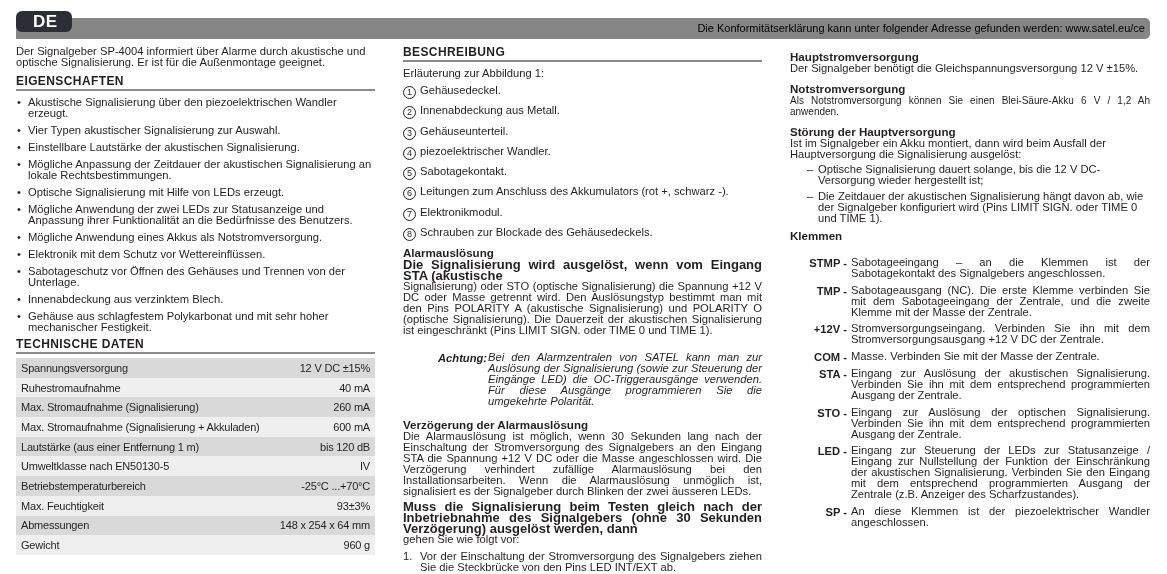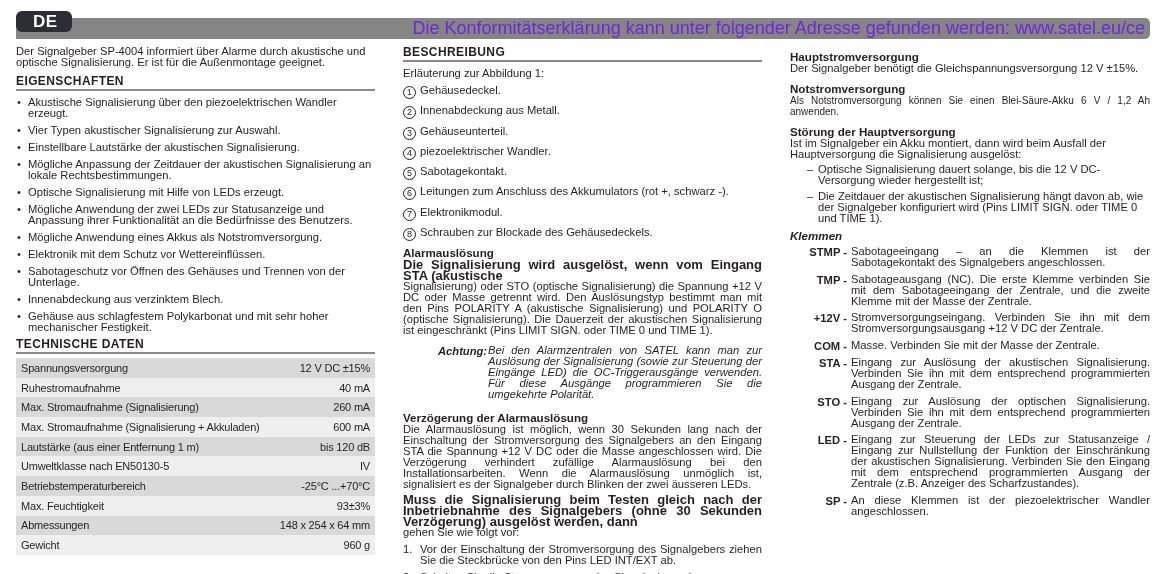--- a/index.html
+++ b/index.html
@@ -4,21 +4,21 @@
 <style>
   html, body { margin:0; padding:0; background:#fff; }
   body { width:1167px; height:574px; overflow:hidden; position:relative;
          font-family:"Liberation Sans", sans-serif; color:#231f20; font-size:11.2px; }
   .topbar { position:absolute; left:16px; top:18px; width:1134px; height:21px;
             background:#858585; border-radius:0 5px 5px 0; }
   .lang { position:absolute; left:16px; top:11px; width:56px; height:21px; background:#2b2e35;
           border-radius:6px; color:#fff; font-weight:bold; font-size:17px; line-height:21px;
           padding-left:17px; box-sizing:border-box; letter-spacing:0.5px; }
   .conformity { position:absolute; right:22px; top:18px; height:35px; line-height:21px;
-                color:#6d28d9; font-size:18px; }
+                color:#000000; font-size:11px; }
   .col { position:absolute; top:46px; }
   .c1 { left:16px; width:359px; }
   .c2 { left:403px; width:359px; }
   .c3 { left:790px; width:360px; }
   p { margin:0; line-height:11px; }
   .sec-h { font-weight:bold; font-size:12px; letter-spacing:0.4px; border-bottom:2px solid #8a8a8a;
            padding-bottom:1px; margin-bottom:6px; line-height:13px; }
   .bul { list-style:none; margin:0; padding:0; }
   .bul li { position:relative; padding-left:12px; line-height:10.8px; margin-bottom:6.3px; }
   .bul li::before { content:"•"; position:absolute; left:1px; top:0; }
@@ -27,21 +27,21 @@
   table.spec tr:nth-child(odd) td { background:#d9d9d9; }
   table.spec tr:nth-child(even) td { background:#efefef; }
   table.spec td.v { text-align:right; }
   .num-list { margin:0; padding:0; list-style:none; }
   .num-list li { line-height:11px; margin-bottom:6.3px; }
   .circ { display:inline-block; width:11px; height:11px; border:1px solid #231f20; border-radius:50%;
           font-size:9px; line-height:11px; text-align:center; margin-right:4px; vertical-align:-1px; }
   .sub-h { font-weight:bold; font-size:11.6px; line-height:12px; margin-top:2px; }
   .just { text-align:justify; }
   .bold-lead { font-weight:bold; font-size:13px; }
-  .note { display:flex; margin:9px 0 0 35px; }
+  .note { display:flex; margin:16px 0 0 35px; }
   .note-lbl { font-weight:bold; font-style:italic; width:50px; flex:none; }
   .note-txt { font-style:italic; text-align:justify; line-height:11px; }
   .steps { list-style:none; margin:6px 0 0 0; padding:0; }
   .steps li { display:flex; line-height:11px; margin-bottom:6px; }
   .steps .n { width:17px; flex:none; }
   .dash { list-style:none; margin:4px 0 0 17px; padding:0; }
   .dash li { display:flex; line-height:11px; margin-bottom:5px; }
   .dash .d { width:11px; flex:none; }
   .term { display:flex; margin-bottom:5.5px; }
   .term .k { width:57px; flex:none; text-align:right; font-weight:bold; padding-right:4px; white-space:nowrap; }
@@ -163,21 +163,21 @@
   <ul class="dash" id="dash-list">
       <li>
         <span class="d">–</span>
         <span>Optische Signalisierung dauert solange, bis die 12 V DC-Versorgung wieder hergestellt ist;</span>
       </li>
       <li>
         <span class="d">–</span>
         <span>Die Zeitdauer der akustischen Signalisierung hängt davon ab, wie der Signalgeber konfiguriert wird (Pins LIMIT SIGN. oder TIME 0 und TIME 1).</span>
       </li>
     </ul>
-  <div class="sub-h" style="margin-top:6px;margin-bottom:4px;font-style:italic;">Klemmen</div>
+  <div class="sub-h" style="margin-top:6px;margin-bottom:15px;">Klemmen</div>
   <div id="terms">
       <div class="term">
         <span class="k">STMP -</span>
         <span class="t">Sabotageeingang – an die Klemmen ist der Sabotagekontakt des Signalgebers angeschlossen.</span>
       </div>
       <div class="term">
         <span class="k">TMP -</span>
         <span class="t">Sabotageausgang (NC). Die erste Klemme verbinden Sie mit dem Sabotageeingang der Zentrale, und die zweite Klemme mit der Masse der Zentrale.</span>
       </div>
       <div class="term">

